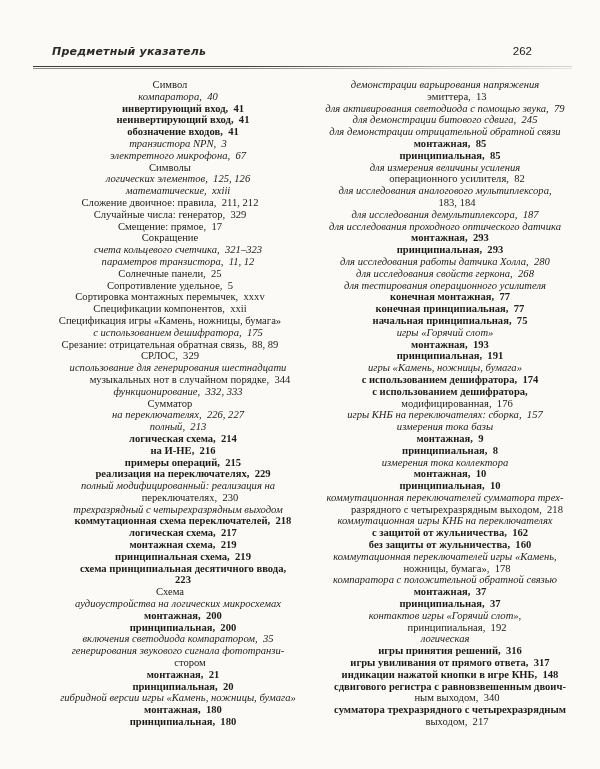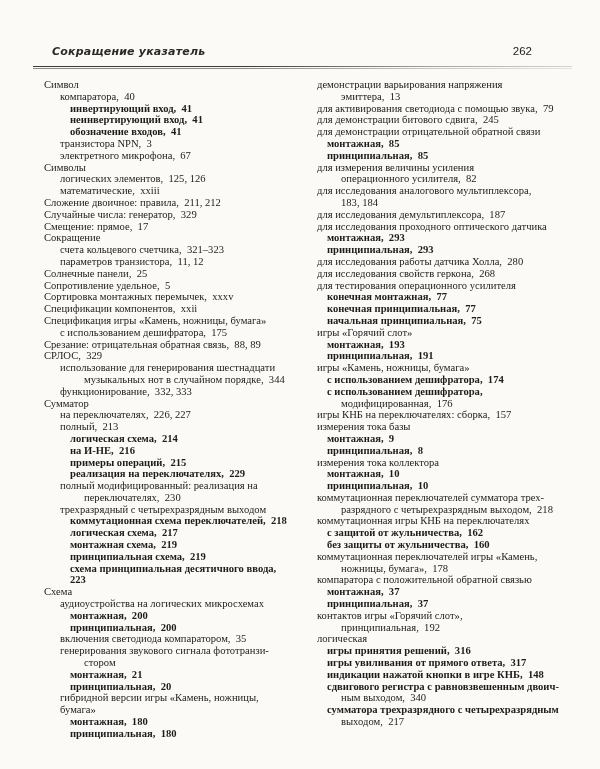--- a/index.html
+++ b/index.html
@@ -36,36 +36,37 @@
   .header-rule::after {
     content: "";
     position: absolute; inset: 0;
     background: linear-gradient(to right, rgba(251,250,247,0) 40%, rgba(251,250,247,0.55) 75%, rgba(251,250,247,0.8) 100%);
   }
 
   .col {
     position: absolute; top: 79px;
     font-size: 10.6px; line-height: 11.8px;
     white-space: pre-wrap;
+    text-align: center;
   }
   .col-left  { left: 44px;  width: 252px; }
   .col-right { left: 301px; width: 272px; }
 
   .line { min-height: 11.8px; }
   .ind-0 { padding-left: 0; }
-  .ind-1 { padding-left: 16px; }
+  .ind-1 { padding-left: 16px; font-style: italic; }
   .ind-2 { padding-left: 26px; font-weight: bold; }
   .ind-3 { padding-left: 40px; }
 </style>
 </head>
 <body>
 
 <div class="page">
 
-  <div class="running-head">Сокращение указатель</div>
+  <div class="running-head">Предметный указатель</div>
 
   <div class="page-number">262</div>
 
   <div class="header-rule"></div>
 
   <div class="col col-left"><div class="line ind-0">Символ</div><div class="line ind-1">компаратора,  40</div><div class="line ind-2">инвертирующий вход,  41</div><div class="line ind-2">неинвертирующий вход,  41</div><div class="line ind-2">обозначение входов,  41</div><div class="line ind-1">транзистора NPN,  3</div><div class="line ind-1">электретного микрофона,  67</div><div class="line ind-0">Символы</div><div class="line ind-1">логических элементов,  125, 126</div><div class="line ind-1">математические,  xxiii</div><div class="line ind-0">Сложение двоичное: правила,  211, 212</div><div class="line ind-0">Случайные числа: генератор,  329</div><div class="line ind-0">Смещение: прямое,  17</div><div class="line ind-0">Сокращение</div><div class="line ind-1">счета кольцевого счетчика,  321–323</div><div class="line ind-1">параметров транзистора,  11, 12</div><div class="line ind-0">Солнечные панели,  25</div><div class="line ind-0">Сопротивление удельное,  5</div><div class="line ind-0">Сортировка монтажных перемычек,  xxxv</div><div class="line ind-0">Спецификации компонентов,  xxii</div><div class="line ind-0">Спецификация игры «Камень, ножницы, бумага»</div><div class="line ind-1">с использованием дешифратора,  175</div><div class="line ind-0">Срезание: отрицательная обратная связь,  88, 89</div><div class="line ind-0">СРЛОС,  329</div><div class="line ind-1">использование для генерирования шестнадцати</div><div class="line ind-3">музыкальных нот в случайном порядке,  344</div><div class="line ind-1">функционирование,  332, 333</div><div class="line ind-0">Сумматор</div><div class="line ind-1">на переключателях,  226, 227</div><div class="line ind-1">полный,  213</div><div class="line ind-2">логическая схема,  214</div><div class="line ind-2">на И-НЕ,  216</div><div class="line ind-2">примеры операций,  215</div><div class="line ind-2">реализация на переключателях,  229</div><div class="line ind-1">полный модифицированный: реализация на</div><div class="line ind-3">переключателях,  230</div><div class="line ind-1">трехразрядный с четырехразрядным выходом</div><div class="line ind-2">коммутационная схема переключателей,  218</div><div class="line ind-2">логическая схема,  217</div><div class="line ind-2">монтажная схема,  219</div><div class="line ind-2">принципиальная схема,  219</div><div class="line ind-2">схема принципиальная десятичного ввода,  223</div><div class="line ind-0">Схема</div><div class="line ind-1">аудиоустройства на логических микросхемах</div><div class="line ind-2">монтажная,  200</div><div class="line ind-2">принципиальная,  200</div><div class="line ind-1">включения светодиода компаратором,  35</div><div class="line ind-1">генерирования звукового сигнала фототранзи-</div><div class="line ind-3">стором</div><div class="line ind-2">монтажная,  21</div><div class="line ind-2">принципиальная,  20</div><div class="line ind-1">гибридной версии игры «Камень, ножницы, бумага»</div><div class="line ind-2">монтажная,  180</div><div class="line ind-2">принципиальная,  180</div></div>
 
   <div class="col col-right"><div class="line ind-1">демонстрации варьирования напряжения</div><div class="line ind-3">эмиттера,  13</div><div class="line ind-1">для активирования светодиода с помощью звука,  79</div><div class="line ind-1">для демонстрации битового сдвига,  245</div><div class="line ind-1">для демонстрации отрицательной обратной связи</div><div class="line ind-2">монтажная,  85</div><div class="line ind-2">принципиальная,  85</div><div class="line ind-1">для измерения величины усиления</div><div class="line ind-3">операционного усилителя,  82</div><div class="line ind-1">для исследования аналогового мультиплексора,</div><div class="line ind-3">183, 184</div><div class="line ind-1">для исследования демультиплексора,  187</div><div class="line ind-1">для исследования проходного оптического датчика</div><div class="line ind-2">монтажная,  293</div><div class="line ind-2">принципиальная,  293</div><div class="line ind-1">для исследования работы датчика Холла,  280</div><div class="line ind-1">для исследования свойств геркона,  268</div><div class="line ind-1">для тестирования операционного усилителя</div><div class="line ind-2">конечная монтажная,  77</div><div class="line ind-2">конечная принципиальная,  77</div><div class="line ind-2">начальная принципиальная,  75</div><div class="line ind-1">игры «Горячий слот»</div><div class="line ind-2">монтажная,  193</div><div class="line ind-2">принципиальная,  191</div><div class="line ind-1">игры «Камень, ножницы, бумага»</div><div class="line ind-2">с использованием дешифратора,  174</div><div class="line ind-2">с использованием дешифратора,</div><div class="line ind-3">модифицированная,  176</div><div class="line ind-1">игры КНБ на переключателях: сборка,  157</div><div class="line ind-1">измерения тока базы</div><div class="line ind-2">монтажная,  9</div><div class="line ind-2">принципиальная,  8</div><div class="line ind-1">измерения тока коллектора</div><div class="line ind-2">монтажная,  10</div><div class="line ind-2">принципиальная,  10</div><div class="line ind-1">коммутационная переключателей сумматора трех-</div><div class="line ind-3">разрядного с четырехразрядным выходом,  218</div><div class="line ind-1">коммутационная игры КНБ на переключателях</div><div class="line ind-2">с защитой от жульничества,  162</div><div class="line ind-2">без защиты от жульничества,  160</div><div class="line ind-1">коммутационная переключателей игры «Камень,</div><div class="line ind-3">ножницы, бумага»,  178</div><div class="line ind-1">компаратора с положительной обратной связью</div><div class="line ind-2">монтажная,  37</div><div class="line ind-2">принципиальная,  37</div><div class="line ind-1">контактов игры «Горячий слот»,</div><div class="line ind-3">принципиальная,  192</div><div class="line ind-1">логическая</div><div class="line ind-2">игры принятия решений,  316</div><div class="line ind-2">игры увиливания от прямого ответа,  317</div><div class="line ind-2">индикации нажатой кнопки в игре КНБ,  148</div><div class="line ind-2">сдвигового регистра с равновзвешенным двоич-</div><div class="line ind-3">ным выходом,  340</div><div class="line ind-2">сумматора трехразрядного с четырехразрядным</div><div class="line ind-3">выходом,  217</div></div>
 
 </div>

